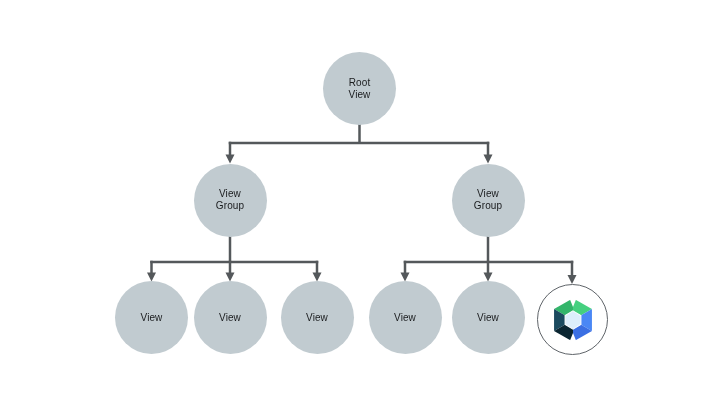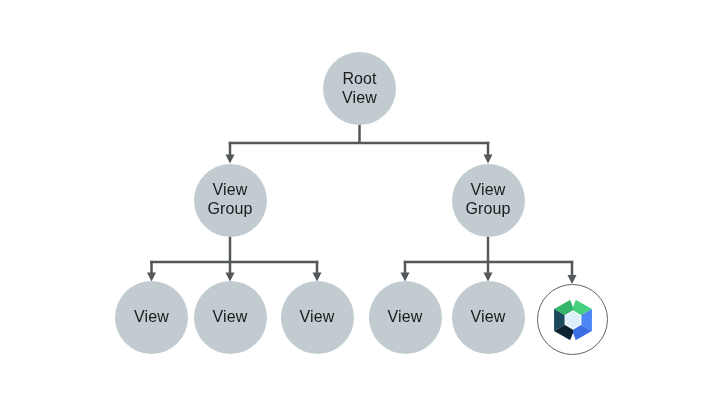--- a/index.html
+++ b/index.html
@@ -5,21 +5,21 @@
   html,body{margin:0;padding:0;background:#fff;}
   .stage{
     position:relative;width:720px;height:405px;background:#ffffff;
     font-family:"Liberation Sans",sans-serif;overflow:hidden;
   }
   .connectors{position:absolute;left:0;top:0;width:720px;height:405px;}
   .node{
     position:absolute;border-radius:50%;
     display:flex;align-items:center;justify-content:center;
     text-align:center;white-space:pre-line;
-    font-size:16px;line-height:1.16;letter-spacing:.1px;
+    font-size:10px;line-height:1.16;letter-spacing:.1px;
   }
   .n-root{left:323px;top:52px;width:73px;height:73px}
   .n-gl{left:193.5px;top:163.5px;width:73px;height:73px}
   .n-gr{left:451.5px;top:163.5px;width:73px;height:73px}
   .n-v1{left:115px;top:281px;width:73px;height:73px}
   .n-v2{left:193.5px;top:281px;width:73px;height:73px}
   .n-v3{left:280.5px;top:281px;width:73px;height:73px}
   .n-v4{left:368.5px;top:281px;width:73px;height:73px}
   .n-v5{left:451.5px;top:281px;width:73px;height:73px}
   .n-compose{

